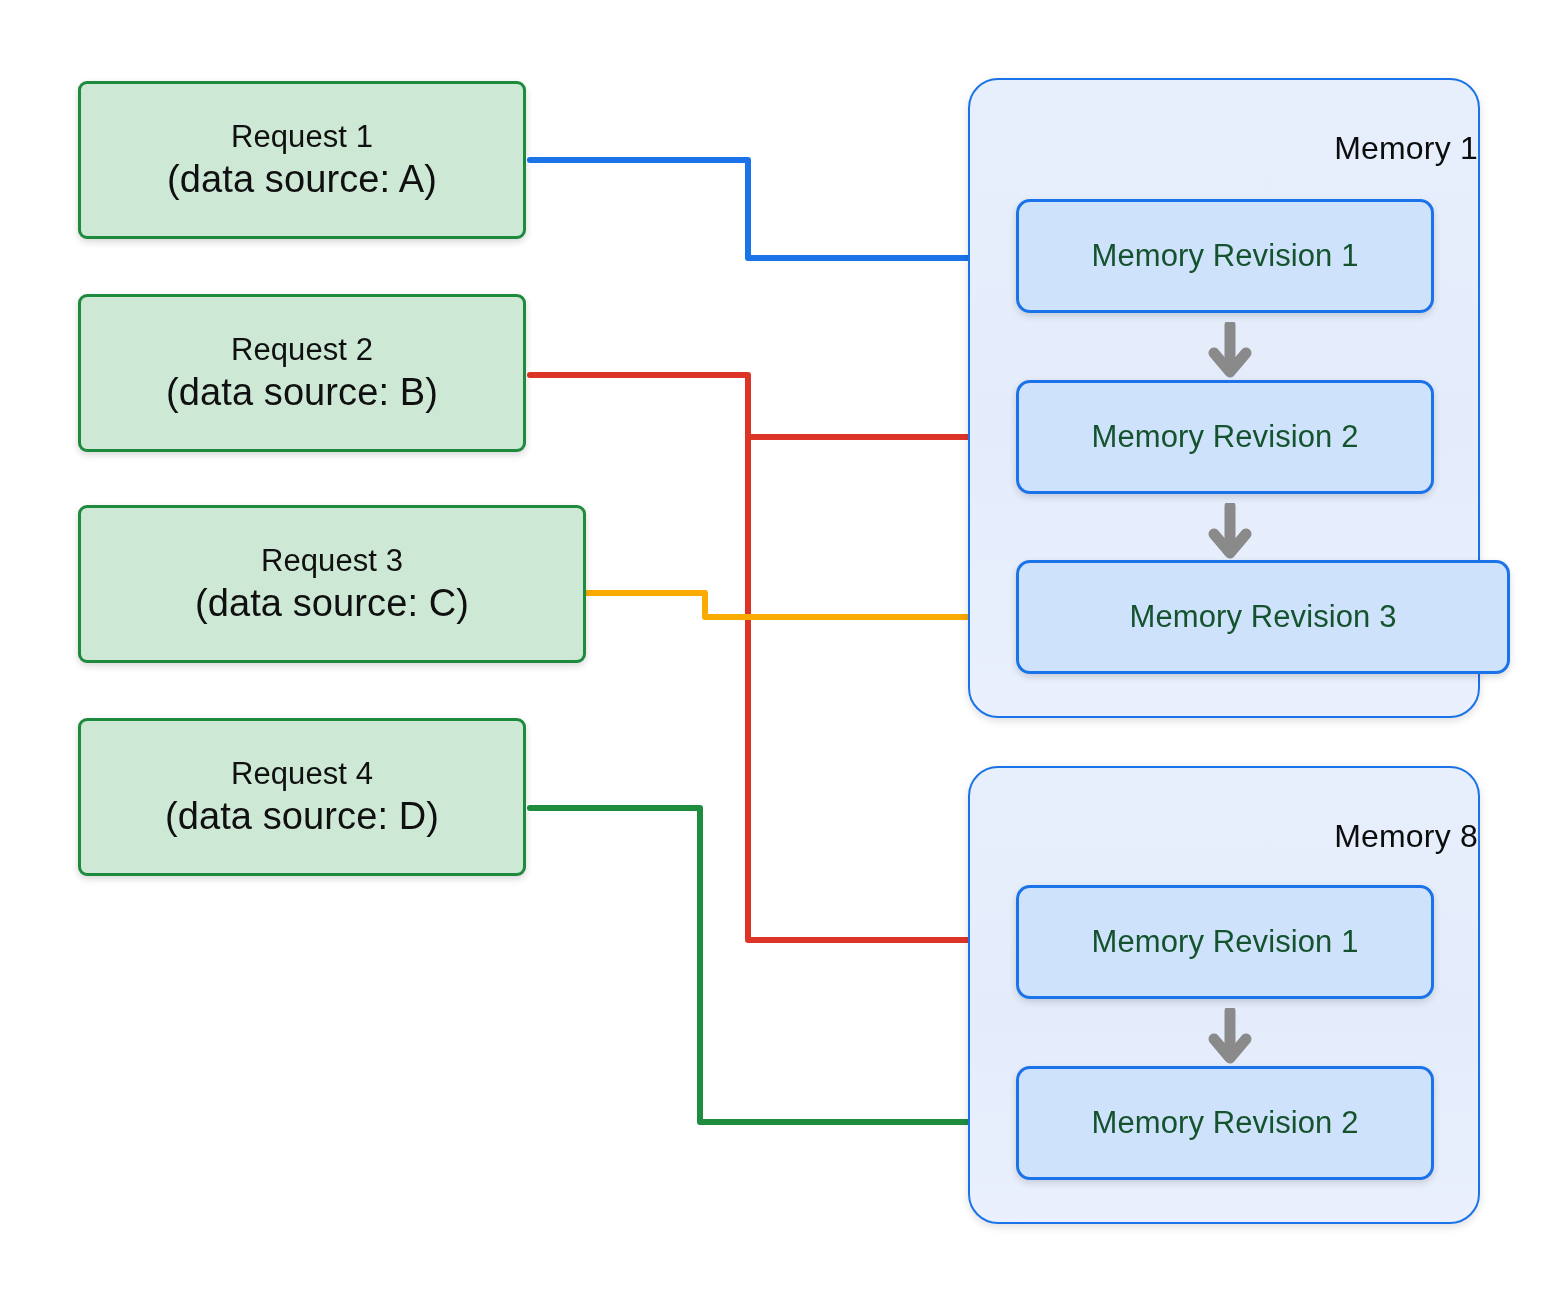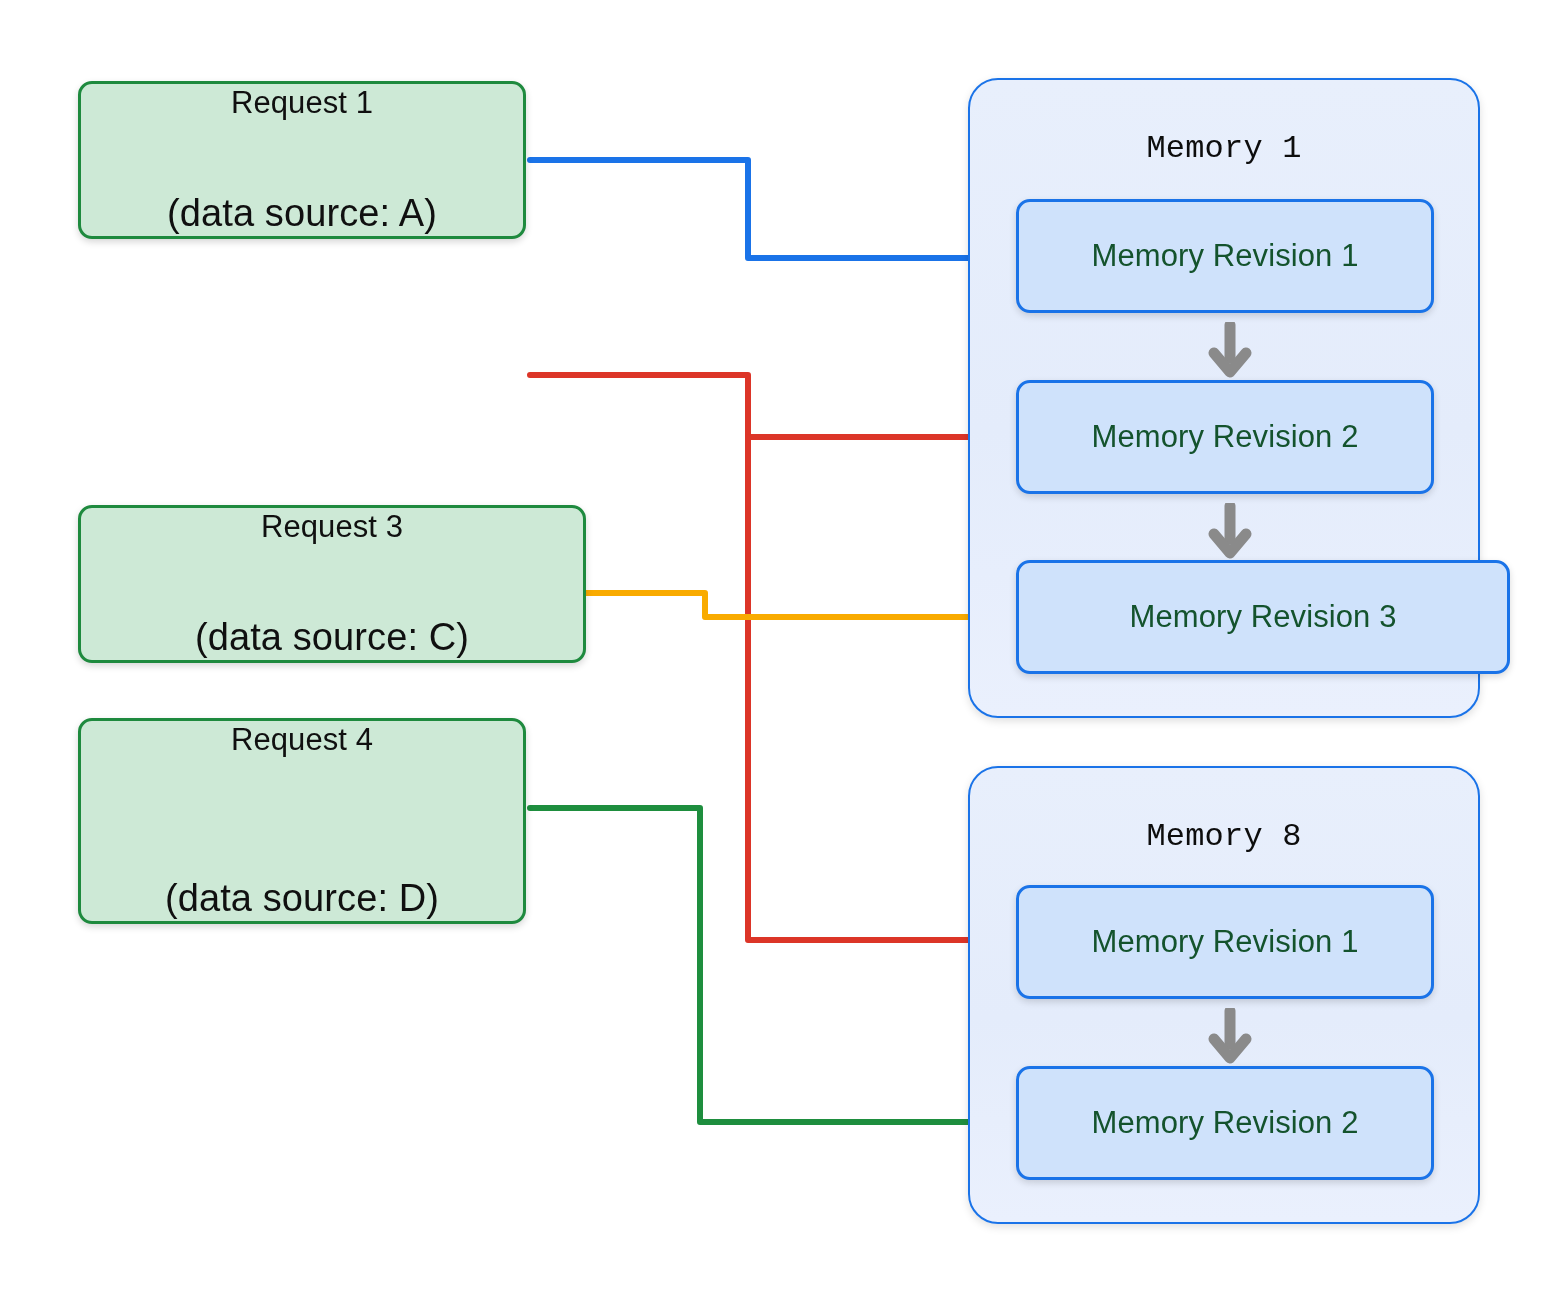--- a/index.html
+++ b/index.html
@@ -31,25 +31,25 @@
     pointer-events: none;
     z-index: 1;
   }
 
   
   .request-box {
     position: absolute;
     box-sizing: border-box;
     background: #cde9d6;
     border: 3px solid #1e8a3e;
-    border-radius: 14px;
+    border-radius: 9px;
     display: flex;
     flex-direction: column;
     align-items: center;
-    justify-content: space-between;
+    justify-content: center;
     z-index: 3;
     box-shadow: 0 3px 7px rgba(0,0,0,0.16);
   }
   .request-title {
     font-size: 31px;
     color: #101010;
     line-height: 1.22;
     text-align: center;
     letter-spacing: .1px;
   }
@@ -68,25 +68,24 @@
     background: linear-gradient(180deg, #e8effc 0%, #e4ecfb 55%, #eaf0fd 100%);
     border: 2px solid #1a73e8;
     border-radius: 30px;
     z-index: 2;
     box-shadow: 0 3px 8px rgba(0,0,0,0.13);
   }
   .memory-title {
     position: absolute;
     left: 0;
     right: 0;
-    text-align: center;
+    text-align: right;
     font-size: 32px;
     color: #0d0d0d;
     letter-spacing: .2px;
-    font-family: Liberation Mono, monospace;
   }
 
   
   .revision-box {
     position: absolute;
     box-sizing: border-box;
     background: #cfe2fb;
     border: 3px solid #1a73e8;
     border-radius: 14px;
     display: flex;
@@ -137,27 +136,31 @@
     <path d="M 530 593 L 705 593 L 705 617 L 985 617" fill="none" stroke="#f9ab00" stroke-width="6" stroke-linecap="round" stroke-linejoin="round" marker-end="url(#arrow-orange)"></path>
 
     <path d="M 530 808 L 700 808 L 700 1122 L 985 1122" fill="none" stroke="#1e8e3e" stroke-width="6" stroke-linecap="round" stroke-linejoin="round" marker-end="url(#arrow-green)"></path>
   </svg>
 
   <div class="request-box" style="left:78px; top:81px; width:448px; height:158px;">
     <div class="request-title">Request 1</div>
     <div class="request-sub">(data source: A)</div>
   </div>
 
+  <div class="request-box" style="left:78px; top:294px; width:448px; height:158px;">
+    <div class="request-title">Request 2</div>
+    <div class="request-sub">(data source: B)</div>
+  </div>
 
   <div class="request-box" style="left:78px; top:505px; width:508px; height:158px;">
     <div class="request-title">Request 3</div>
     <div class="request-sub">(data source: C)</div>
   </div>
 
-  <div class="request-box" style="left:78px; top:718px; width:448px; height:206px;">
+  <div class="request-box" style="left:78px; top:718px; width:448px; height:158px;">
     <div class="request-title">Request 4</div>
     <div class="request-sub">(data source: D)</div>
   </div>
 
   <div class="memory-container" style="left:968px; top:78px; width:512px; height:640px;">
     <div class="memory-title" style="top:50px;">Memory 1</div>
   </div>
 
   <div class="revision-box" style="left:1016px; top:199px; width:418px; height:114px;">
     <div class="revision-label">Memory Revision 1</div>

